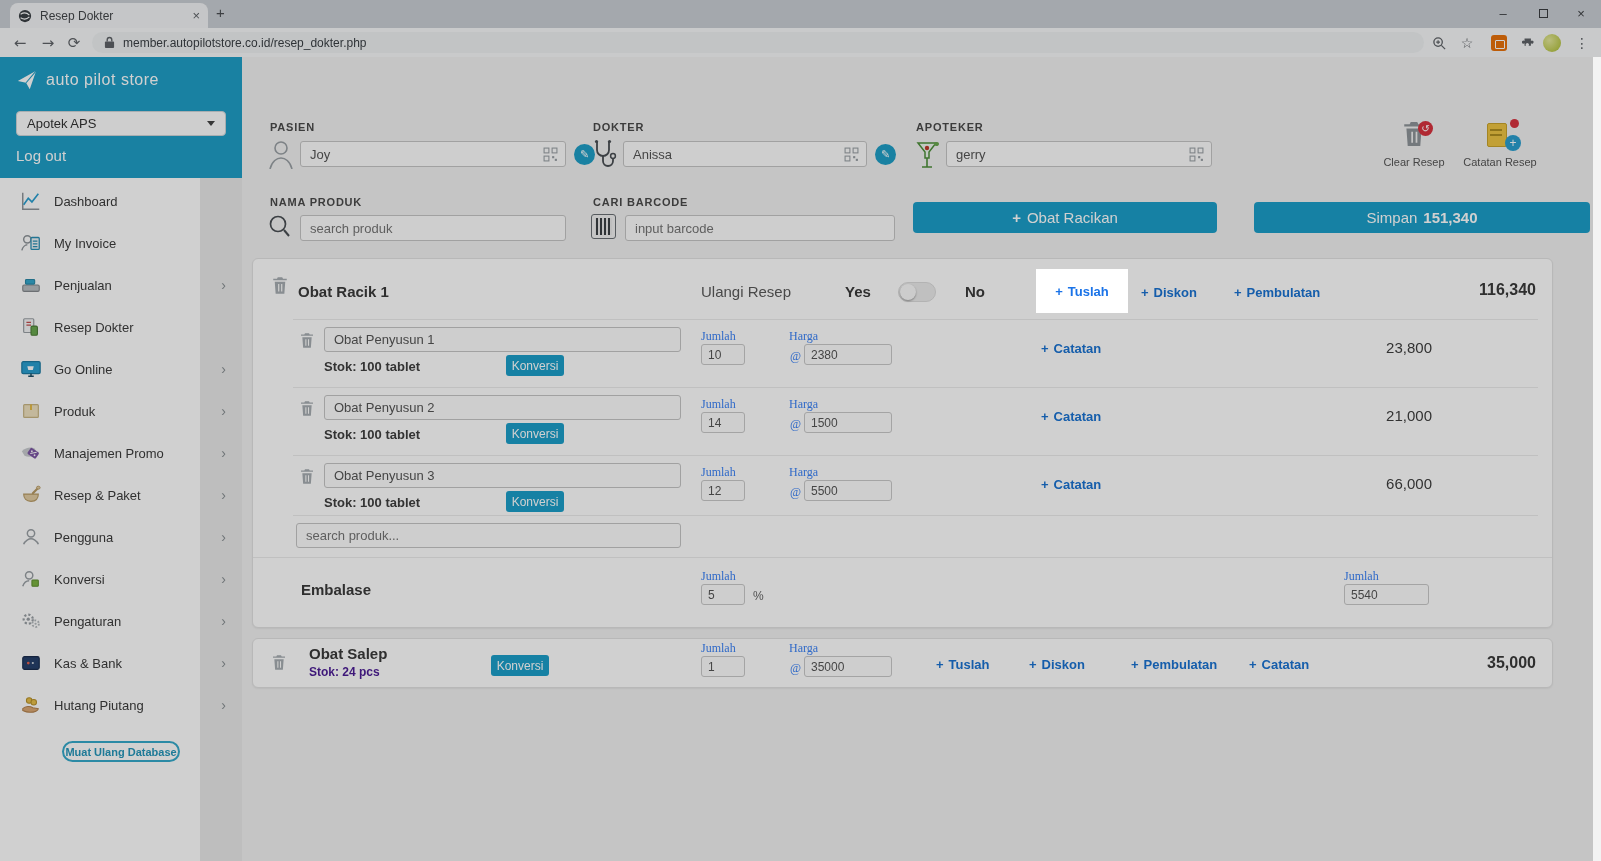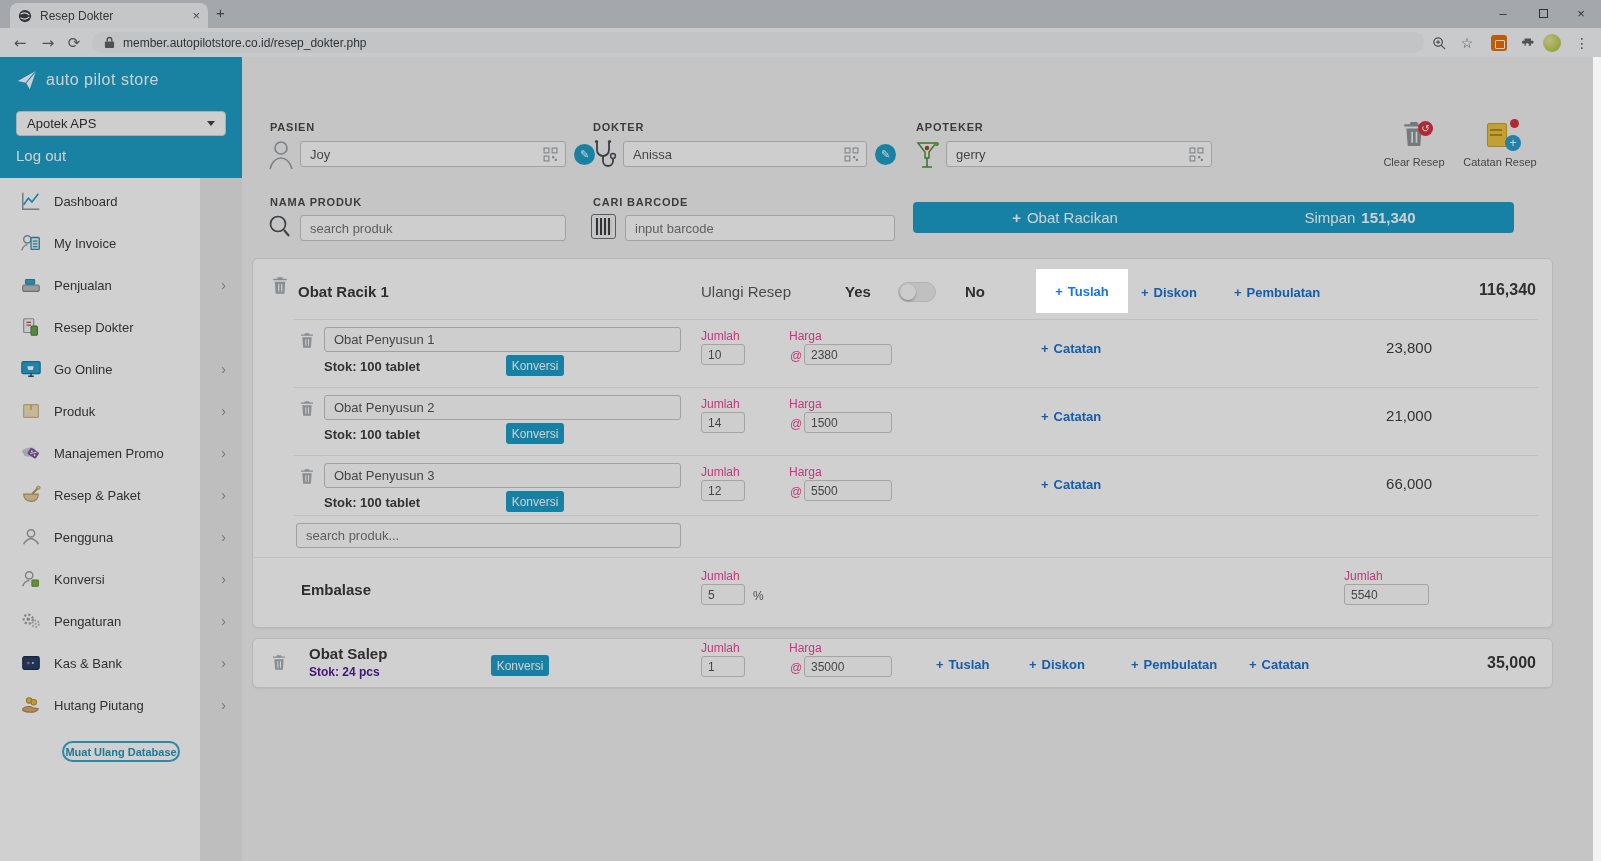--- a/index.html
+++ b/index.html
@@ -51,21 +51,21 @@
 
   .card { position:absolute; left:10px; width:1301px; background:#fff; border:1px solid #e2e2e2; border-radius:6px; box-shadow:0 1px 2px rgba(0,0,0,.06); }
   #card-racik { top:201px; height:370px; }
   #card-salep { top:581px; height:50px; }
   .divider { position:absolute; left:40px; right:14px; height:1px; background:#ececec; }
   .trash { display:inline-flex; }
   .bold15 { font-size:15px; font-weight:bold; color:#3a3a3a; }
   .plink { position:absolute; display:flex; gap:5px; align-items:center; font-size:13px; font-weight:bold; color:#1a73d2; cursor:pointer; }
   .plink .plus { font-weight:bold; }
   .konversi { position:absolute; width:58px; height:21px; background:#1c9fc9; color:#fff; border:none; border-radius:3px; font-size:12px; font-family:inherit; }
-  .sm-label { position:absolute; font-size:12px; color:#ec4899; }
+  .sm-label { position:absolute; font-size:12px; color:#3b82f6;font-family:Liberation Serif, serif; }
   .sm-input { position:absolute; height:21px; border:1px solid #c9c9c9; border-radius:3px; background:#fdfdfd; font-size:12px; color:#555; padding:0 6px; font-family:inherit; }
   .amt { position:absolute; font-size:15px; color:#3e3e3e; }
   .toggle { position:absolute; width:38px; height:20px; border-radius:10px; background:#ececec; border:1px solid #dcdcdc; }
   .toggle::after { content:""; position:absolute; left:1px; top:1px; width:16px; height:16px; border-radius:50%; background:#fbfbfb; box-shadow:0 1px 2px rgba(0,0,0,.35); }
 
   
   #dim { position:absolute; inset:0; background:rgba(0,0,0,0.185); z-index:40; pointer-events:none; }
   #tuslah-hl { position:absolute; left:783px; top:10px; width:92px; height:44px; background:#ffffff; z-index:50; display:flex; align-items:center; justify-content:center; }
   #tuslah-hl .plink { position:static; color:#1a73e8; }
 
@@ -370,21 +370,21 @@
   <input class="tinput noqr" style="left: 58px; top: 158px; width: 266px;" placeholder="search produk">
 
   <div class="flabel" style="left:351px;top:139px">CARI BARCODE</div>
   <span class="abs" style="left:349px;top:157px;width:25px;height:25px;border:1.6px solid #6a6f74;border-radius:3px;background:repeating-linear-gradient(90deg,#3c4044 0 2px,#e9e9e9 2px 4px);background-clip:content-box;padding:3px"></span>
   <input class="tinput noqr" style="left: 383px; top: 158px; width: 270px;" placeholder="input barcode">
 
   <button class="bigbtn" style="left:671px;top:145px;width:304px">
     <span style="font-weight:bold">+</span>
     <span>Obat Racikan</span>
   </button>
-  <button class="bigbtn" style="left:964px;top:145px;width:308px">
+  <button class="bigbtn" style="left:1012px;top:145px;width:336px">
     <span>Simpan</span>
     <span style="font-weight:bold">151,340</span>
   </button>
 
   <div class="card" id="card-racik">
     <span class="trash abs" style="left:18px;top:16px">
         <svg width="18" height="21" viewBox="0 0 24 26">
           <path fill="#a7adb2" d="M9 2h6l1 2h5v2H3V4h5l1-2zm-4 6h14l-1.2 16H6.2L5 8zm4.5 3v10h1.6V11H9.5zm4 0v10h1.6V11h-1.6z"></path>
         </svg>
       </span>

